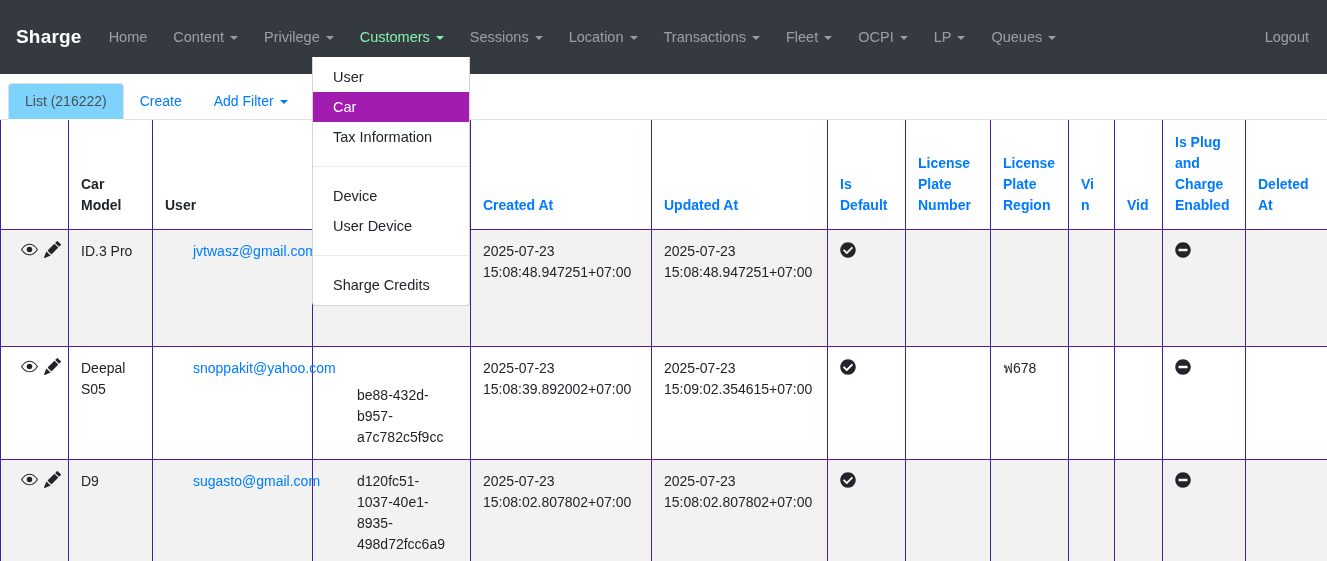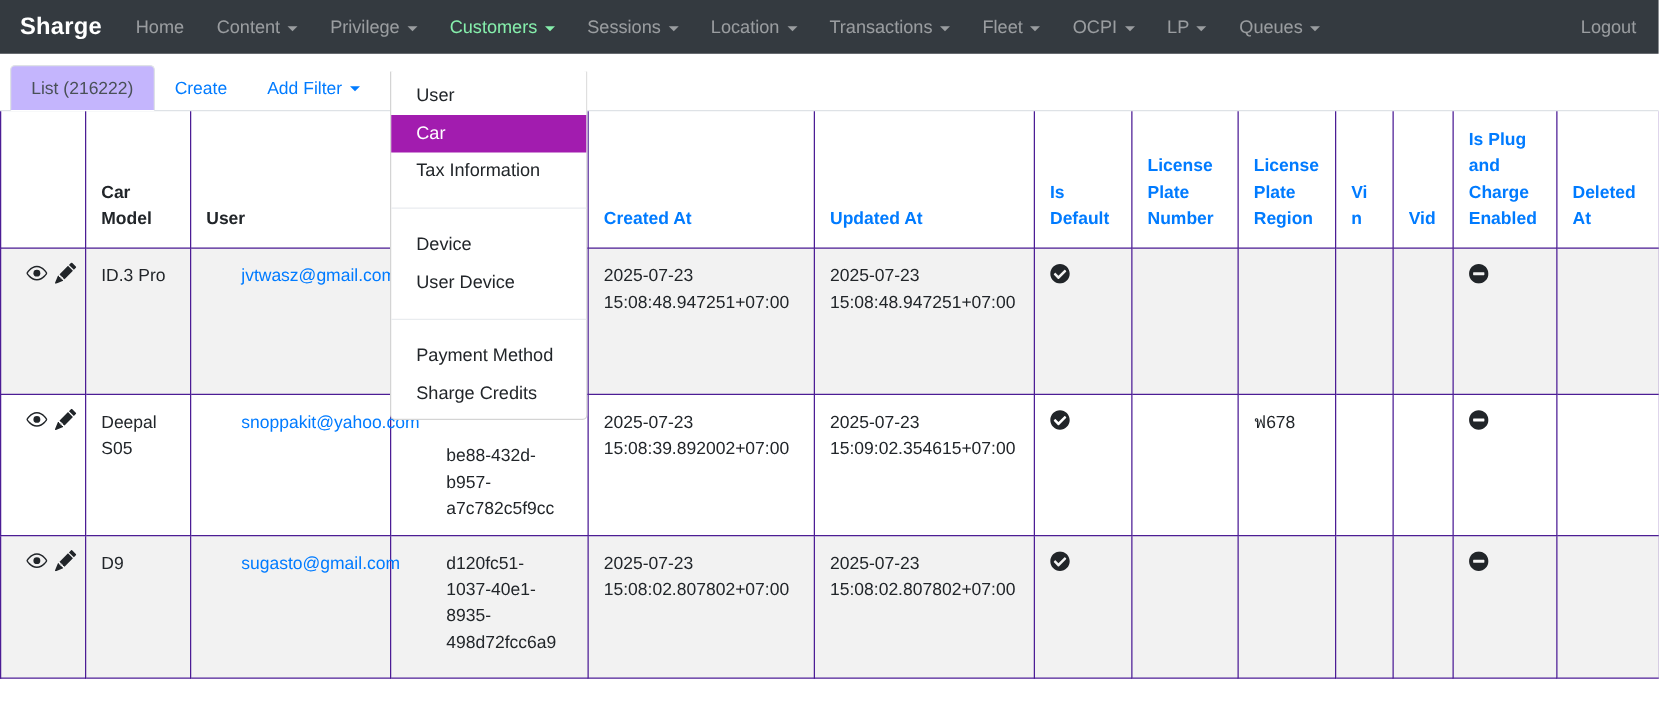--- a/index.html
+++ b/index.html
@@ -6,21 +6,21 @@
   html,body { margin:0; padding:0; }
   body {
     width:1327px; height:561px; overflow:hidden; background:#fff;
     font-family:"Liberation Sans", sans-serif; font-size:14px; color:#212529;
     position:relative;
   }
   a { text-decoration:none; cursor:pointer; }
 
   
   .navbar {
-    height:43px; background:#343a40; display:flex; align-items:center;
+    height:74px; background:#343a40; display:flex; align-items:center;
     padding:0 16px; width:100%;
   }
   .brand { color:#fff; font-size:19px; font-weight:700; margin-right:14px; letter-spacing:.2px; }
   .nav-links { display:flex; align-items:center; flex:1 1 auto; }
   .nav-link {
     color:rgba(255,255,255,.5); padding:8px 13px; font-size:14.5px;
     display:inline-flex; align-items:center; gap:6px; white-space:nowrap;
   }
   .nav-link.active { color:#86efac; }
   .nav-link.logout { margin-left:auto; padding-right:2px; }
@@ -31,21 +31,21 @@
   }
   .caret.blue { border-top-color:#007bff; }
 
   
   .tabs-bar {
     height:46px; display:flex; align-items:flex-end;
     border-bottom:1px solid #dee2e6; padding:0 0 0 8px;
   }
   .tab { padding:9px 16px 10px; font-size:14px; display:inline-flex; align-items:center; gap:6px; }
   .tab.active {
-    background:#c4b5fd; border:1px solid #dee2e6; border-bottom:1px solid #fff;
+    background:#7dd3fc; border:1px solid #dee2e6; border-bottom:1px solid #fff;
     border-radius:4px 4px 0 0; color:#495057; margin-bottom:-1px;
   }
   .tab-link { color:#007bff; }
 
   
   table.grid { width:1327px; border-collapse:collapse; table-layout:fixed; }
   .grid th, .grid td {
     border:1px solid #4c1d95; text-align:left; font-size:14px; line-height:1.5;
     vertical-align:top; padding:11px 12px; word-wrap:break-word; overflow-wrap:break-word;
   }
@@ -251,15 +251,14 @@
 </table>
 
 <div class="dropdown-menu">
     <a class="dropdown-item">User</a>
     <a class="dropdown-item active">Car</a>
     <a class="dropdown-item">Tax Information</a>
     <div class="dropdown-divider"></div>
     <a class="dropdown-item">Device</a>
     <a class="dropdown-item">User Device</a>
     <div class="dropdown-divider"></div>
-    <a class="dropdown-item">Payment Method</a>
     <a class="dropdown-item">Sharge Credits</a>
   </div>
 
 </body></html>

